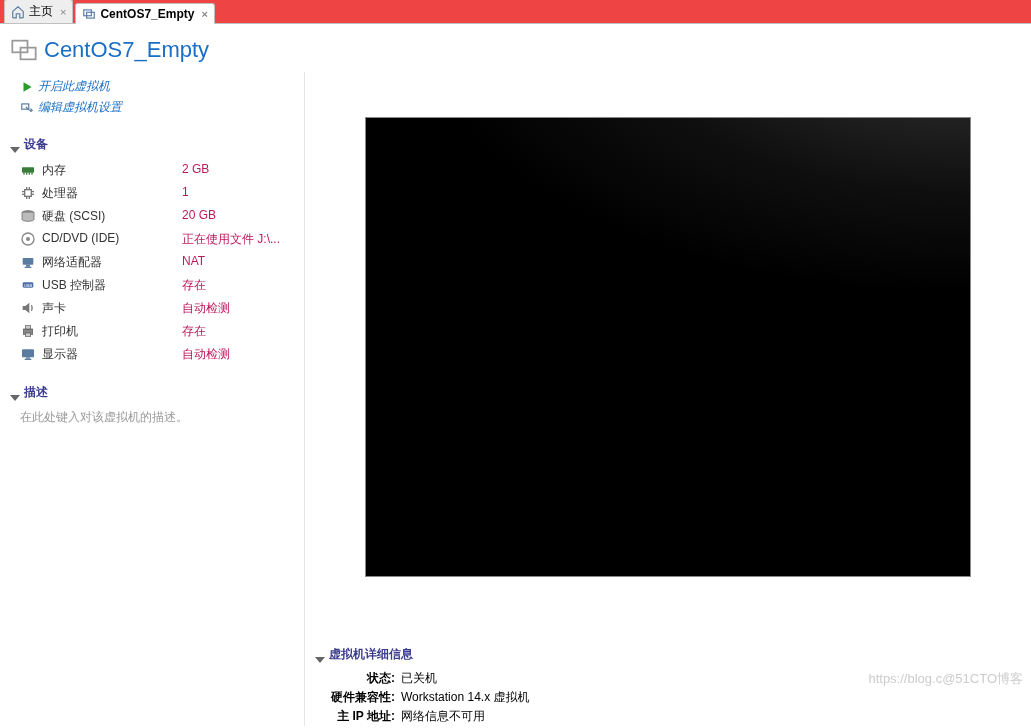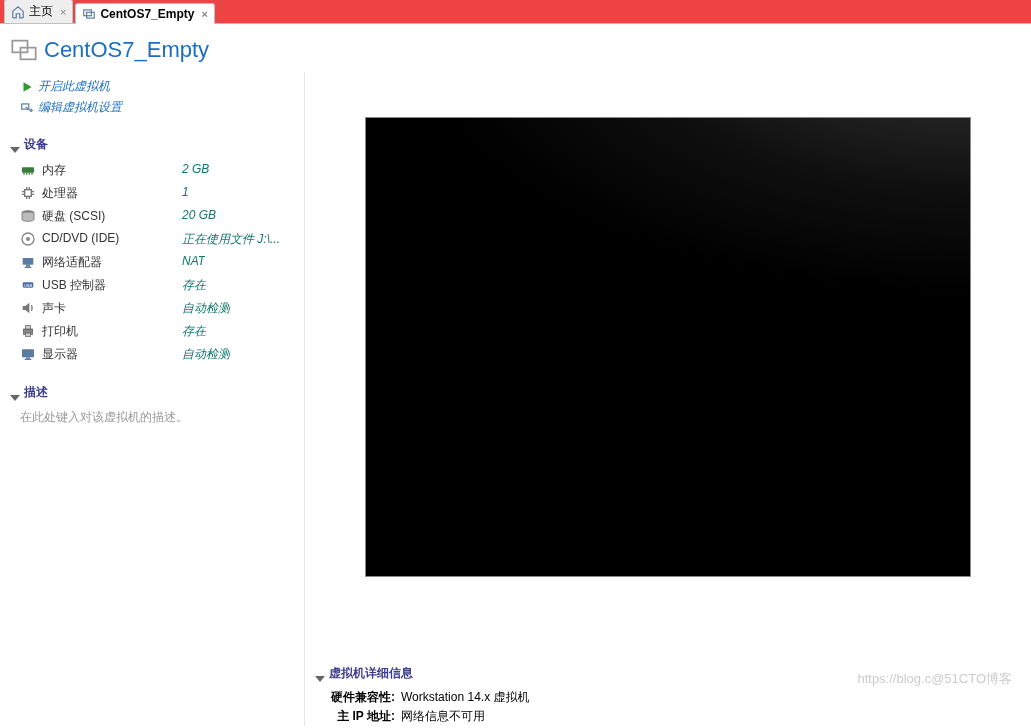--- a/index.html
+++ b/index.html
@@ -92,21 +92,21 @@
       border-top: 6px solid #666;
       margin-right: 2px;
     }
     .device-row {
       display: flex;
       padding: 3px 0 3px 10px;
       cursor: pointer;
     }
     .device-row svg { width: 16px; height: 16px; margin-right: 6px; flex-shrink: 0; }
     .device-label { width: 140px; color: #333; }
-    .device-value { color: #0f766e; white-space: nowrap; overflow: hidden; text-overflow: ellipsis; font-style: italic; }
+    .device-value { color: #be185d; white-space: nowrap; overflow: hidden; text-overflow: ellipsis; }
     .desc-placeholder {
       color: #999;
       padding: 2px 0 0 10px;
     }
     .right-panel {
       flex: 1;
       display: flex;
       flex-direction: column;
       padding: 0;
     }
@@ -142,21 +142,21 @@
       padding: 1px 0;
     }
     .details-label {
       width: 80px;
       text-align: right;
       font-weight: bold;
       margin-right: 6px;
     }
     .watermark {
       position: absolute;
-      right: 19px;
+      right: 8px;
       bottom: 40px;
       color: #ccc;
       font-size: 13px;
     }
   </style>
 </head>
 <body>
 
 <div class="tabs-bar">
   <div class="tab">
@@ -294,20 +294,24 @@
   <div class="right-panel">
     <div class="preview-area">
       <div class="vm-preview"></div>
     </div>
     <div class="details">
       <div class="section-head" style="margin-top:0;">
         <span class="caret"></span>
         <span>虚拟机详细信息</span>
       </div>
       <div class="details-row">
+        <span class="details-label">状态:</span>
+        <span>已关机</span>
+      </div>
+      <div class="details-row">
         <span class="details-label">硬件兼容性:</span>
         <span>Workstation 14.x 虚拟机</span>
       </div>
       <div class="details-row">
         <span class="details-label">主 IP 地址:</span>
         <span>网络信息不可用</span>
       </div>
     </div>
   </div>
 </div>

